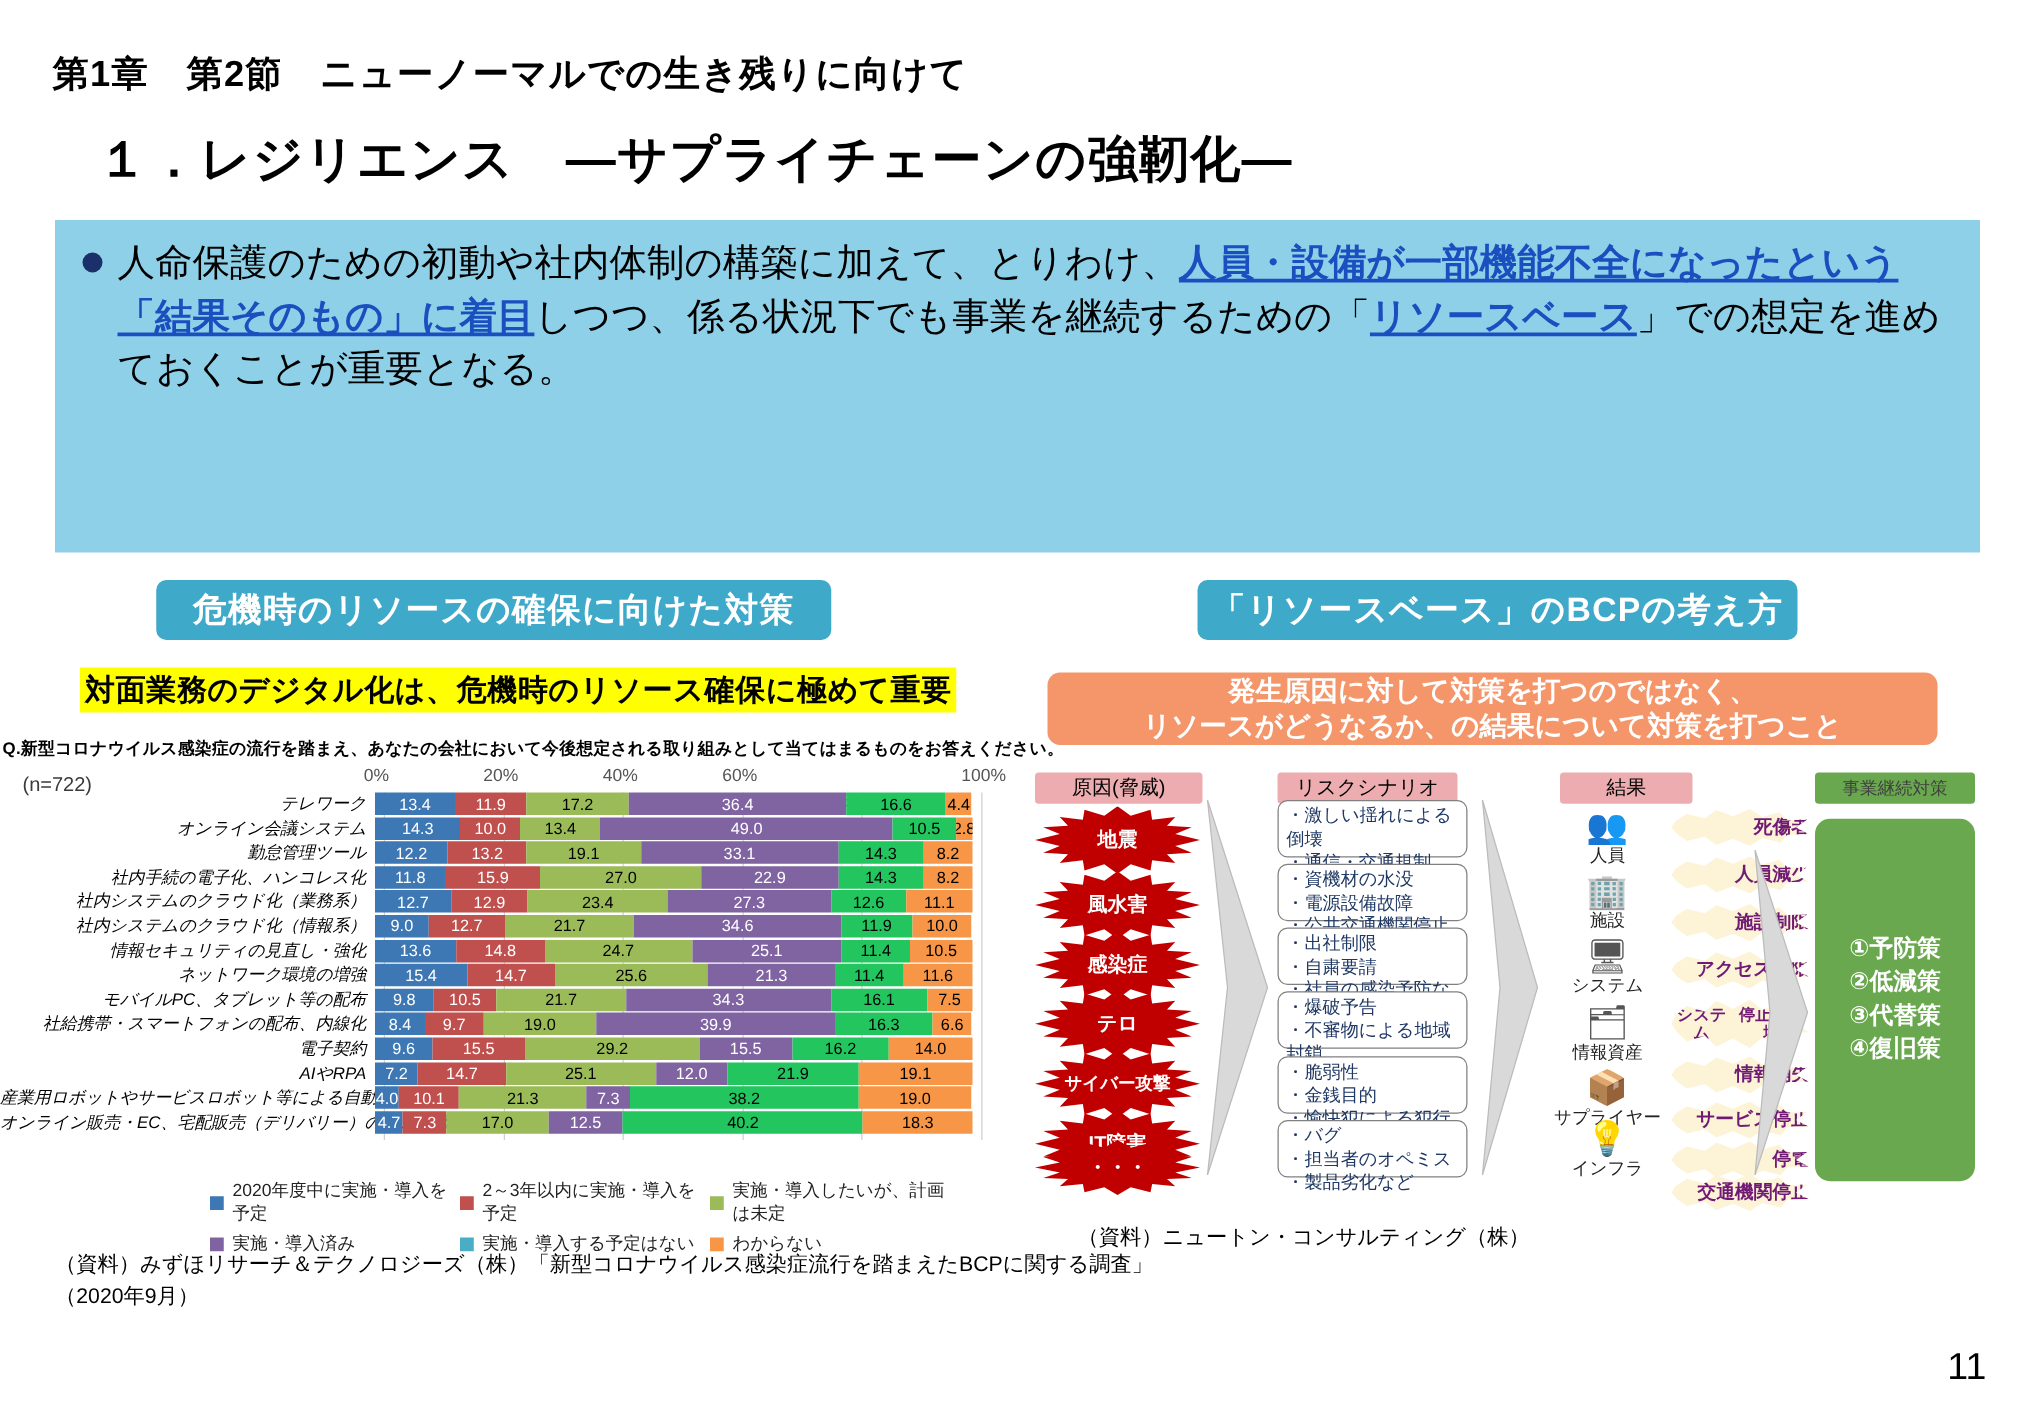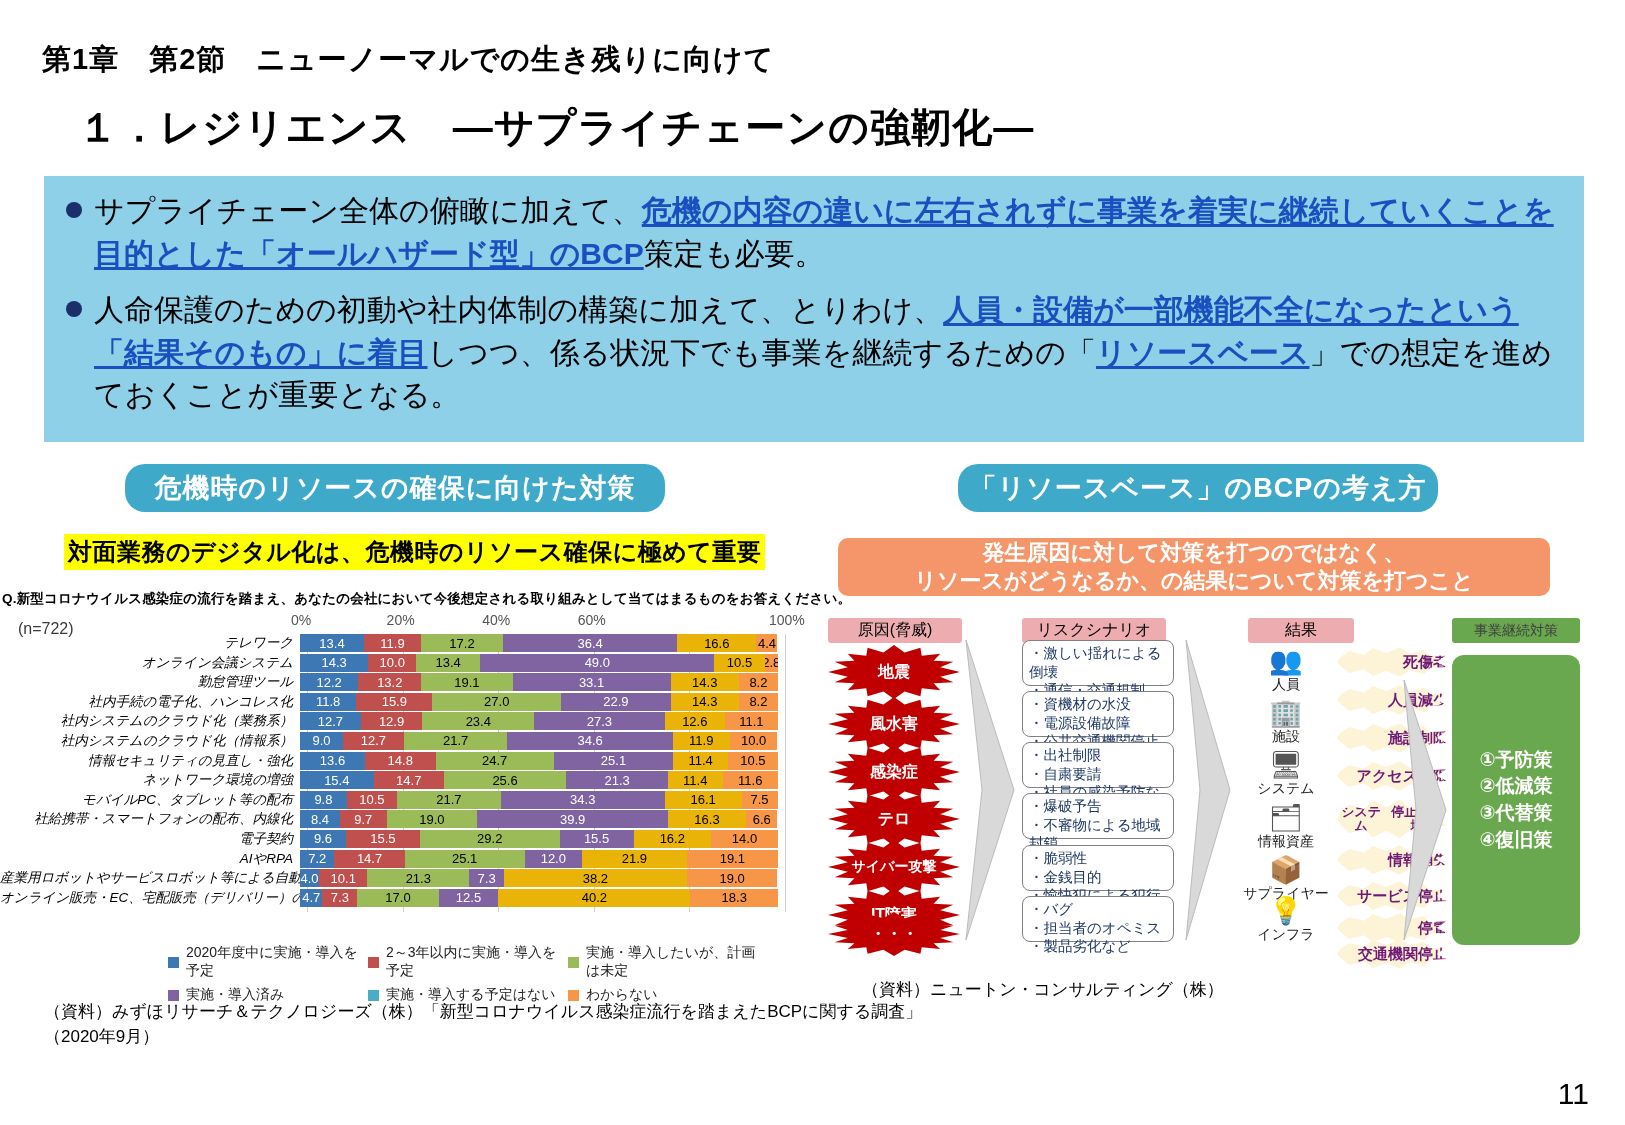--- a/index.html
+++ b/index.html
@@ -26,21 +26,21 @@
   .bullet-row{display:flex;align-items:flex-start;margin-bottom:14px;}
   .dot{
     width:16px;height:16px;border-radius:50%;background:#1b2f6b;
     flex:0 0 16px;margin-top:12px;margin-right:12px;
   }
   .btext{font-size:30px;line-height:1.42;color:#000;font-weight:500;}
   .hl{color:#1a4fbf;font-weight:bold;text-decoration:underline;text-underline-offset:3px;}
   
   .pill{
     position:absolute;background:#3fa9c9;color:#fff;font-weight:bold;
-    border-radius:20px;display:flex;align-items:center;justify-content:center;
+    border-radius:8px;display:flex;align-items:center;justify-content:center;
     font-size:27px;letter-spacing:1px;
   }
   #pill-left{left:125px;top:464px;width:540px;height:48px;}
   #pill-right{left:958px;top:464px;width:480px;height:48px;}
   
   .yellowhl{
     position:absolute;left:64px;top:534px;
     background:#ffff00;color:#000;font-weight:bold;font-size:24px;
     padding:2px 4px;letter-spacing:0.5px;
   }
@@ -56,21 +56,21 @@
     width:300px;text-align:right;padding-right:7px;font-size:13.5px;color:#000;
     white-space:nowrap;box-sizing:border-box;font-style:italic;
   }
   .cbars{display:flex;height:18px;width:478px;}
   .seg{display:flex;align-items:center;justify-content:center;font-size:13px;
        color:#000;overflow:hidden;white-space:nowrap;}
   .seg.s0{background:#3d78b5;color:#fff;}
   .seg.s1{background:#c0504d;color:#fff;}
   .seg.s2{background:#9bbb59;color:#000;}
   .seg.s3{background:#8064a2;color:#fff;}
-  .seg.s4{background:#eab308;color:#000;}
+  .seg.s4{background:#22c55e;color:#000;}
   .seg.s5{background:#f79646;color:#000;}
   .gridline{position:absolute;top:634px;width:1px;background:#d0d0d0;height:278px;}
   .legend{position:absolute;left:168px;top:944px;width:600px;
           display:flex;flex-wrap:wrap;font-size:14px;color:#222;}
   .lg{display:flex;align-items:center;width:200px;margin-bottom:6px;}
   .sw{width:11px;height:11px;margin-right:7px;flex:0 0 11px;}
   .src-left{position:absolute;left:44px;top:1000px;font-size:17px;color:#000;line-height:1.45;}
   
   .orangebox{
     position:absolute;left:838px;top:538px;width:712px;height:58px;
@@ -111,24 +111,20 @@
 </style>
 </head>
 <body>
 
 <div class="chapter">第1章　第2節　ニューノーマルでの生き残りに向けて</div>
 <div class="maintitle">１．レジリエンス　―サプライチェーンの強靭化―</div>
 
 <div class="callout">
   <div class="bullet-row">
     <div class="dot"></div>
-    <div class="btext"><span>サプライチェーン全体の俯瞰に加えて、</span><span class="hl">危機の内容の違いに左右されずに事業を着実に継続していくことを目的とした「オールハザード型」のBCP</span><span>策定も必要。</span></div>
-  </div>
-  <div class="bullet-row">
-    <div class="dot"></div>
     <div class="btext"><span>人命保護のための初動や社内体制の構築に加えて、とりわけ、</span><span class="hl">人員・設備が一部機能不全になったという「結果そのもの」に着目</span><span>しつつ、係る状況下でも事業を継続するための「</span><span class="hl">リソースベース</span><span>」での想定を進めておくことが重要となる。</span></div>
   </div>
 </div>
 
 <div class="pill" id="pill-left">危機時のリソースの確保に向けた対策</div>
 <div class="pill" id="pill-right">「リソースベース」のBCPの考え方</div>
 
 <div class="yellowhl">対面業務のデジタル化は、危機時のリソース確保に極めて重要</div>
 <div class="qtext">Q.新型コロナウイルス感染症の流行を踏まえ、あなたの会社において今後想定される取り組みとして当てはまるものをお答えください。</div>
 <div class="nnote">(n=722)</div>

